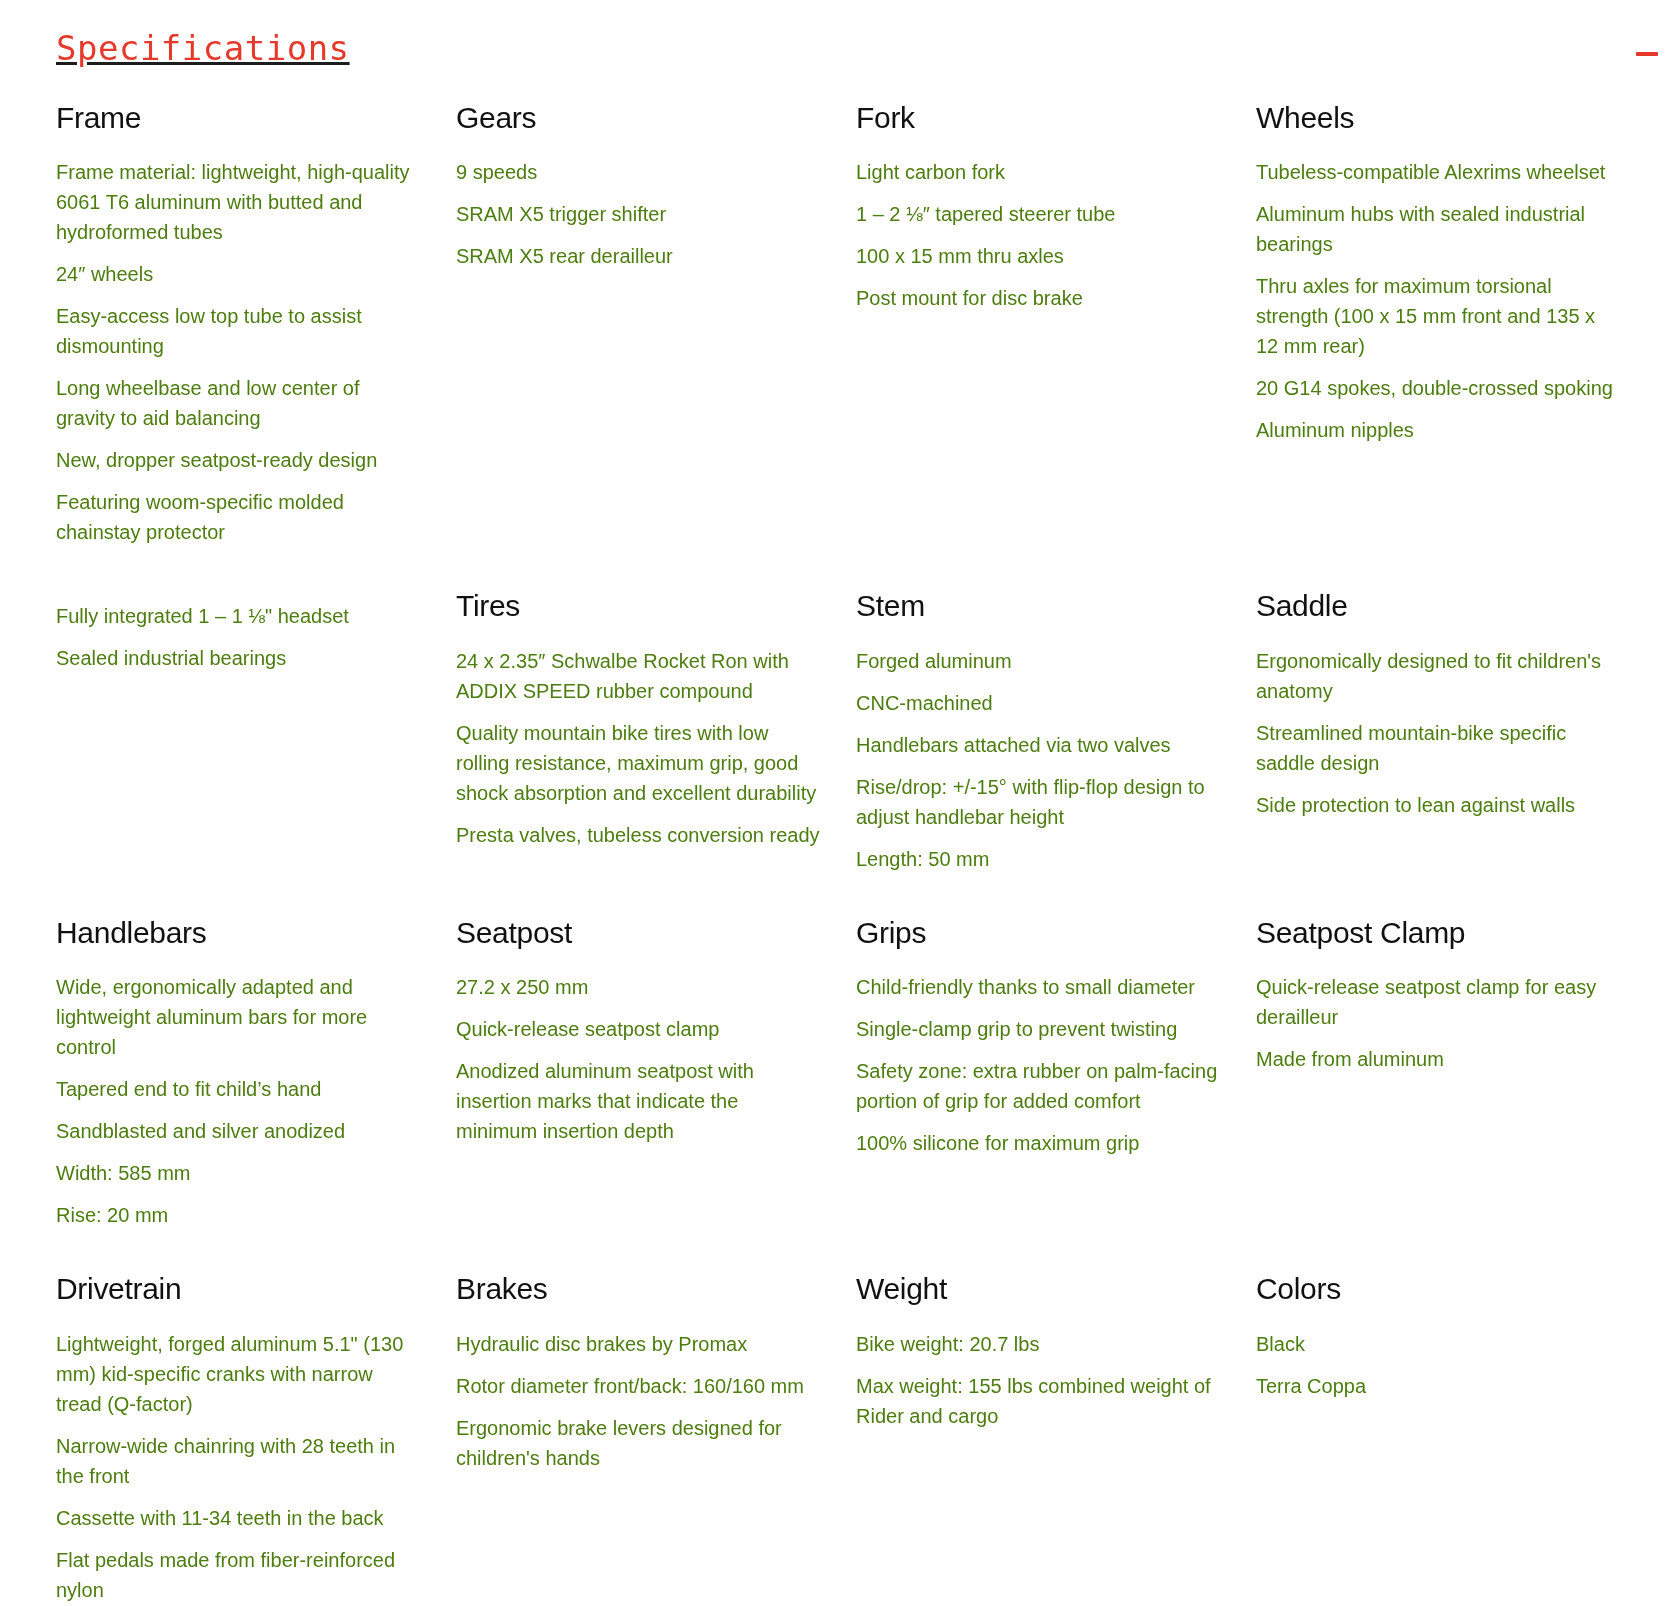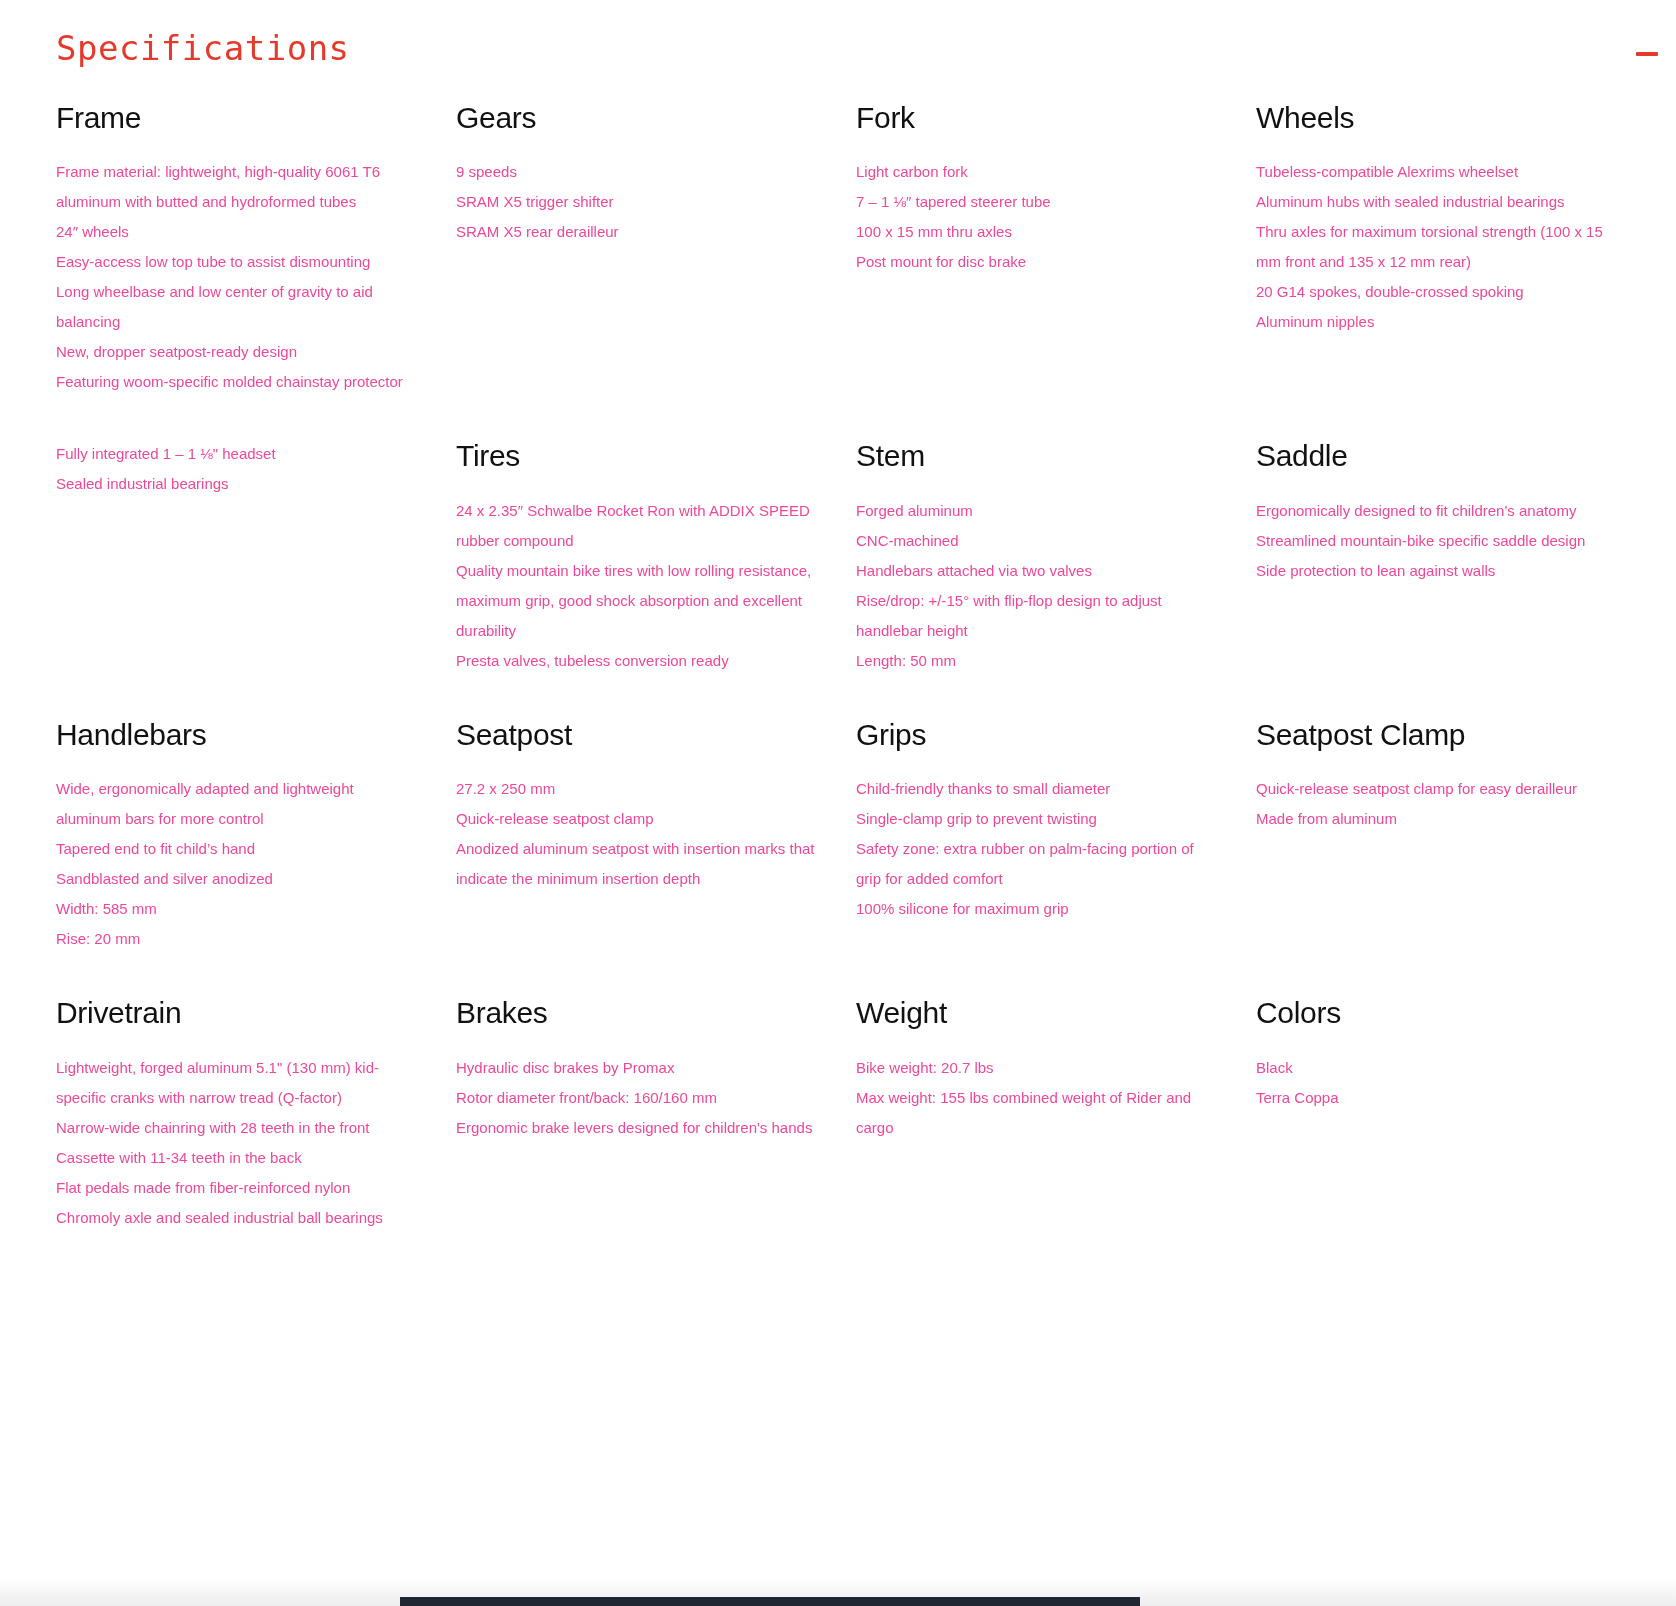--- a/index.html
+++ b/index.html
@@ -14,20 +14,21 @@
   }
   .page {
     padding: 28px 56px 60px 56px;
     position: relative;
     min-height: 1606px;
   }
   .section-header {
     display: flex;
     align-items: flex-start;
     justify-content: space-between;
+    text-decoration: underline;
   }
   .page-title {
     font-family: "DejaVu Sans Mono", monospace;
     font-size: 34px;
     font-weight: 500;
     letter-spacing: 0.5px;
     color: #e53a2b;
     line-height: 1.2;
   }
   .collapse-btn {
@@ -55,24 +56,25 @@
   }
   .spec-section h3 {
     font-size: 30px;
     font-weight: 400;
     letter-spacing: -0.3px;
     color: #111111;
     margin-bottom: 22px;
     line-height: 1.15;
   }
   .spec-section p {
-    font-size: 15px;
+    font-size: 20px;
     line-height: 30px;
     font-weight: 400;
-    color: #ec4899;
+    color: #4d7c0f;
+    margin-top: 12px;
   }
   .page-end {
     position: absolute;
     left: 0; right: 0; bottom: 0;
     height: 28px;
     background: linear-gradient(180deg, rgba(255,255,255,0) 0%, #ededed 100%);
     pointer-events: none;
   }
   .bottom-partial-bar {
     position: absolute;
@@ -107,21 +109,21 @@
       </section>
       <section class="spec-section">
         <h3>Gears</h3>
         <p>9 speeds</p>
         <p>SRAM X5 trigger shifter</p>
         <p>SRAM X5 rear derailleur</p>
       </section>
       <section class="spec-section">
         <h3>Fork</h3>
         <p>Light carbon fork</p>
-        <p>7 – 1 ⅛″ tapered steerer tube</p>
+        <p>1 – 2 ⅛″ tapered steerer tube</p>
         <p>100 x 15 mm thru axles</p>
         <p>Post mount for disc brake</p>
       </section>
       <section class="spec-section">
         <h3>Wheels</h3>
         <p>Tubeless-compatible Alexrims wheelset</p>
         <p>Aluminum hubs with sealed industrial bearings</p>
         <p>Thru axles for maximum torsional strength (100 x 15 mm front and 135 x 12 mm rear)</p>
         <p>20 G14 spokes, double-crossed spoking</p>
         <p>Aluminum nipples</p>

